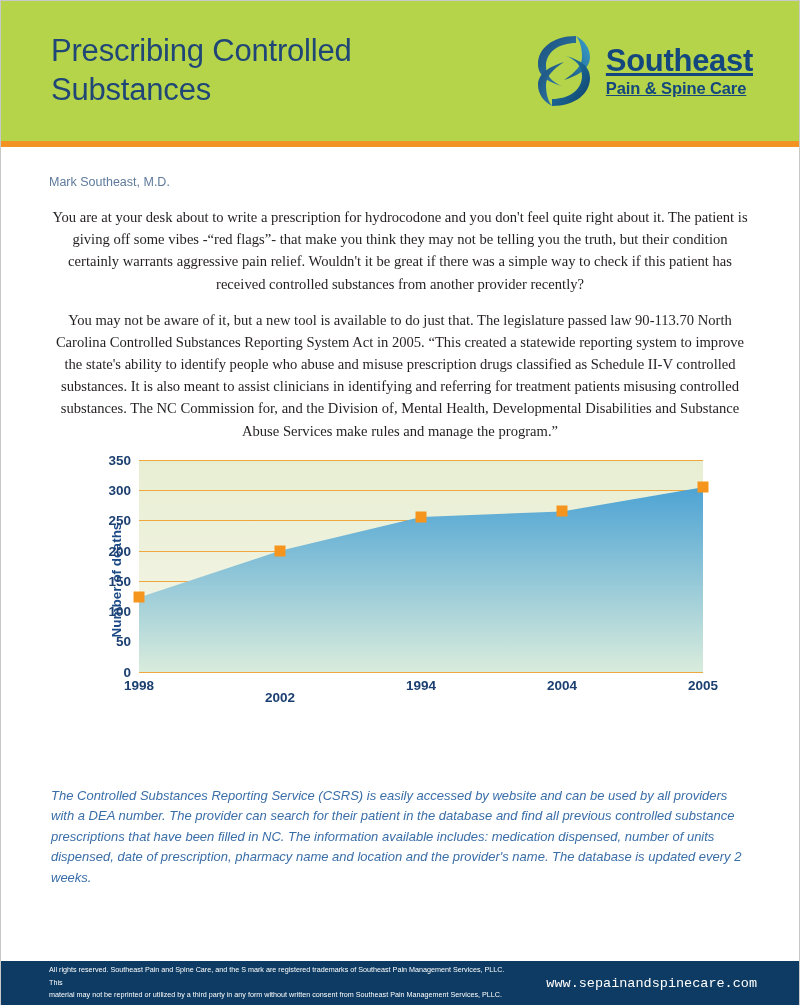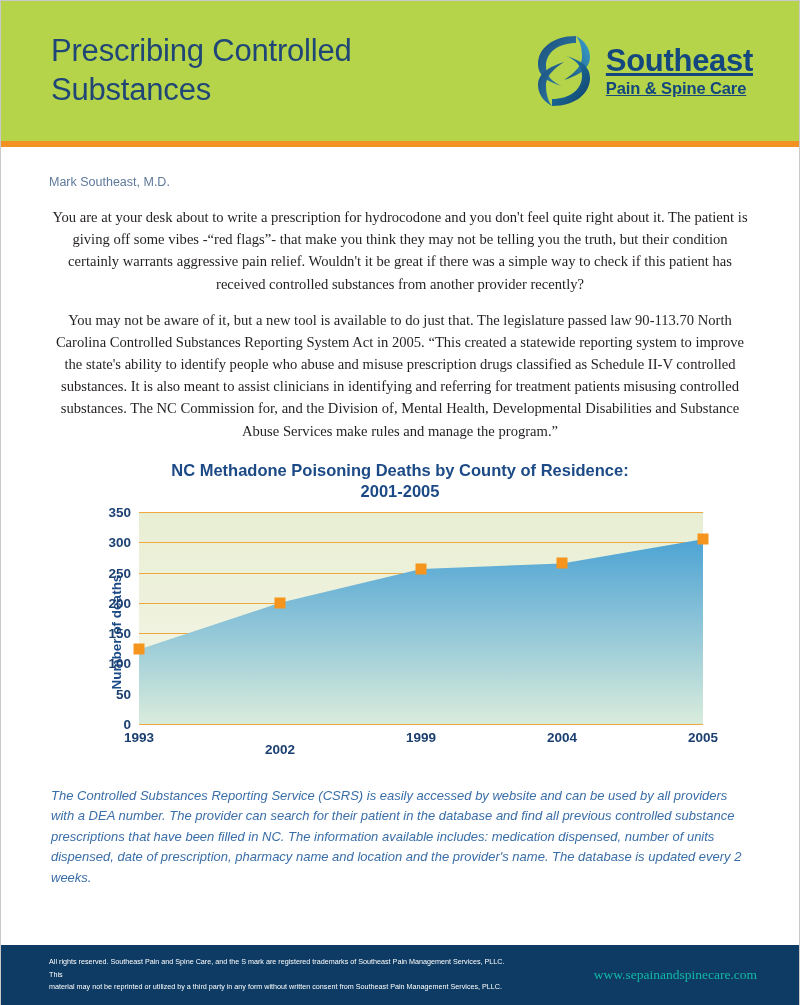--- a/index.html
+++ b/index.html
@@ -213,40 +213,40 @@
     margin: 16px 0 0 0;
     padding: 0 2px;
   }
 
   
   .footer {
     position: absolute;
     left: 0;
     right: 0;
     bottom: 0;
-    height: 60px;
+    height: 44px;
     background: #0d3b63;
     display: flex;
     align-items: center;
     justify-content: space-between;
     padding: 0 42px 0 48px;
     box-sizing: border-box;
   }
   .footer-legal {
     font-family: "Liberation Sans", sans-serif;
     font-size: 7.2px;
     line-height: 1.75;
     color: #ffffff;
     max-width: 470px;
     white-space: pre-line;
   }
   .footer-url {
-    font-family: Liberation Serif, serif;
+    font-family: Liberation Mono, monospace;
     font-size: 13.5px;
-    color: #14b8a6;
+    color: #ffffff;
     white-space: nowrap;
   }
 </style>
 </head>
 <body>
 
 <div class="page">
 
   <div class="header">
     <div class="header-title">Prescribing Controlled
@@ -283,22 +283,20 @@
   </div>
   <div class="orange-rule"></div>
 
   <div class="content">
     <div class="byline">Mark Southeast, M.D.</div>
 
     <p class="body-text">You are at your desk about to write a prescription for hydrocodone and you don't feel quite right about it. The patient is giving off some vibes -“red flags”- that make you think they may not be telling you the truth, but their condition certainly warrants aggressive pain relief. Wouldn't it be great if there was a simple way to check if this patient has received controlled substances from another provider recently?</p>
     <p class="body-text">You may not be aware of it, but a new tool is available to do just that. The legislature passed law 90-113.70 North Carolina Controlled Substances Reporting System Act in 2005. “This created a statewide reporting system to improve the state's ability to identify people who abuse and misuse prescription drugs classified as Schedule II-V controlled substances. It is also meant to assist clinicians in identifying and referring for treatment patients misusing controlled substances. The NC Commission for, and the Division of, Mental Health, Developmental Disabilities and Substance Abuse Services make rules and manage the program.”</p>
 
     <div class="chart-wrap">
-      <div class="chart-title">NC Methadone Poisoning Deaths by County of Residence:
-2001-2005</div>
       <div class="plot-area">
         <div class="y-axis-title">Number of deaths</div>
         <div class="y-labels" id="y-labels">
             <div class="y-label" style="top: 100%;">0</div>
             <div class="y-label" style="top: 85.7143%;">50</div>
             <div class="y-label" style="top: 71.4286%;">100</div>
             <div class="y-label" style="top: 57.1429%;">150</div>
             <div class="y-label" style="top: 42.8571%;">200</div>
             <div class="y-label" style="top: 28.5714%;">250</div>
             <div class="y-label" style="top: 14.2857%;">300</div>
@@ -322,23 +320,23 @@
               </defs>
               <path d="M0,64.85714285714286 L25,42.85714285714286 L50,26.857142857142858 L75,24.28571428571429 L100,12.857142857142856 L100,100 L0,100 Z" fill="url(#areaGrad)"></path>
             </svg>
             <div class="marker" style="left: 0%; top: 64.8571%; background: rgb(246, 149, 30);"></div>
             <div class="marker" style="left: 25%; top: 42.8571%; background: rgb(246, 149, 30);"></div>
             <div class="marker" style="left: 50%; top: 26.8571%; background: rgb(246, 149, 30);"></div>
             <div class="marker" style="left: 75%; top: 24.2857%; background: rgb(246, 149, 30);"></div>
             <div class="marker" style="left: 100%; top: 12.8571%; background: rgb(246, 149, 30);"></div>
           </div>
         <div class="x-labels" id="x-labels">
-            <div class="x-label" style="left: 0%;">1993</div>
+            <div class="x-label" style="left: 0%;">1998</div>
             <div class="x-label" style="left: 25%; margin-top: 12px;">2002</div>
-            <div class="x-label" style="left: 50%;">1999</div>
+            <div class="x-label" style="left: 50%;">1994</div>
             <div class="x-label" style="left: 75%;">2004</div>
             <div class="x-label" style="left: 100%;">2005</div>
           </div>
       </div>
     </div>
 
     <div class="caption">The Controlled Substances Reporting Service (CSRS) is easily accessed by website and can be used by all providers with a DEA number. The provider can search for their patient in the database and find all previous controlled substance prescriptions that have been filled in NC. The information available includes: medication dispensed, number of units dispensed, date of prescription, pharmacy name and location and the provider's name. The database is updated every 2 weeks.</div>
   </div>
 
   <div class="footer">

